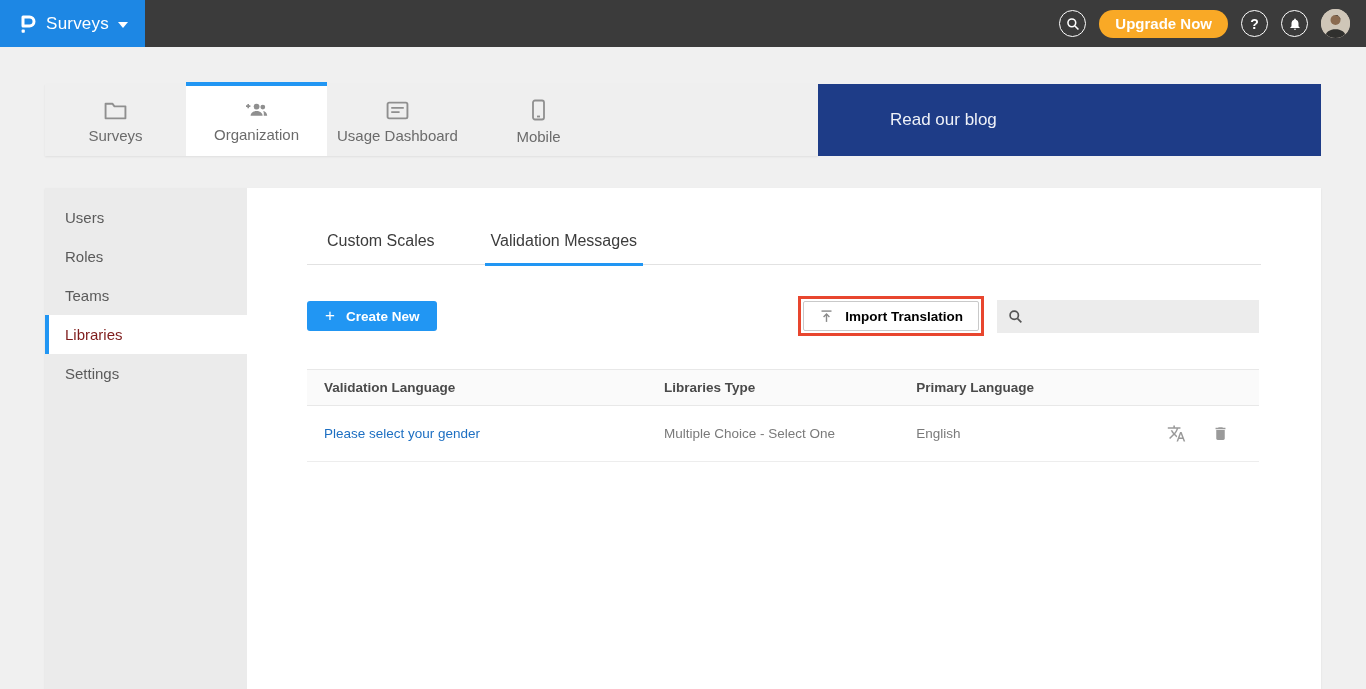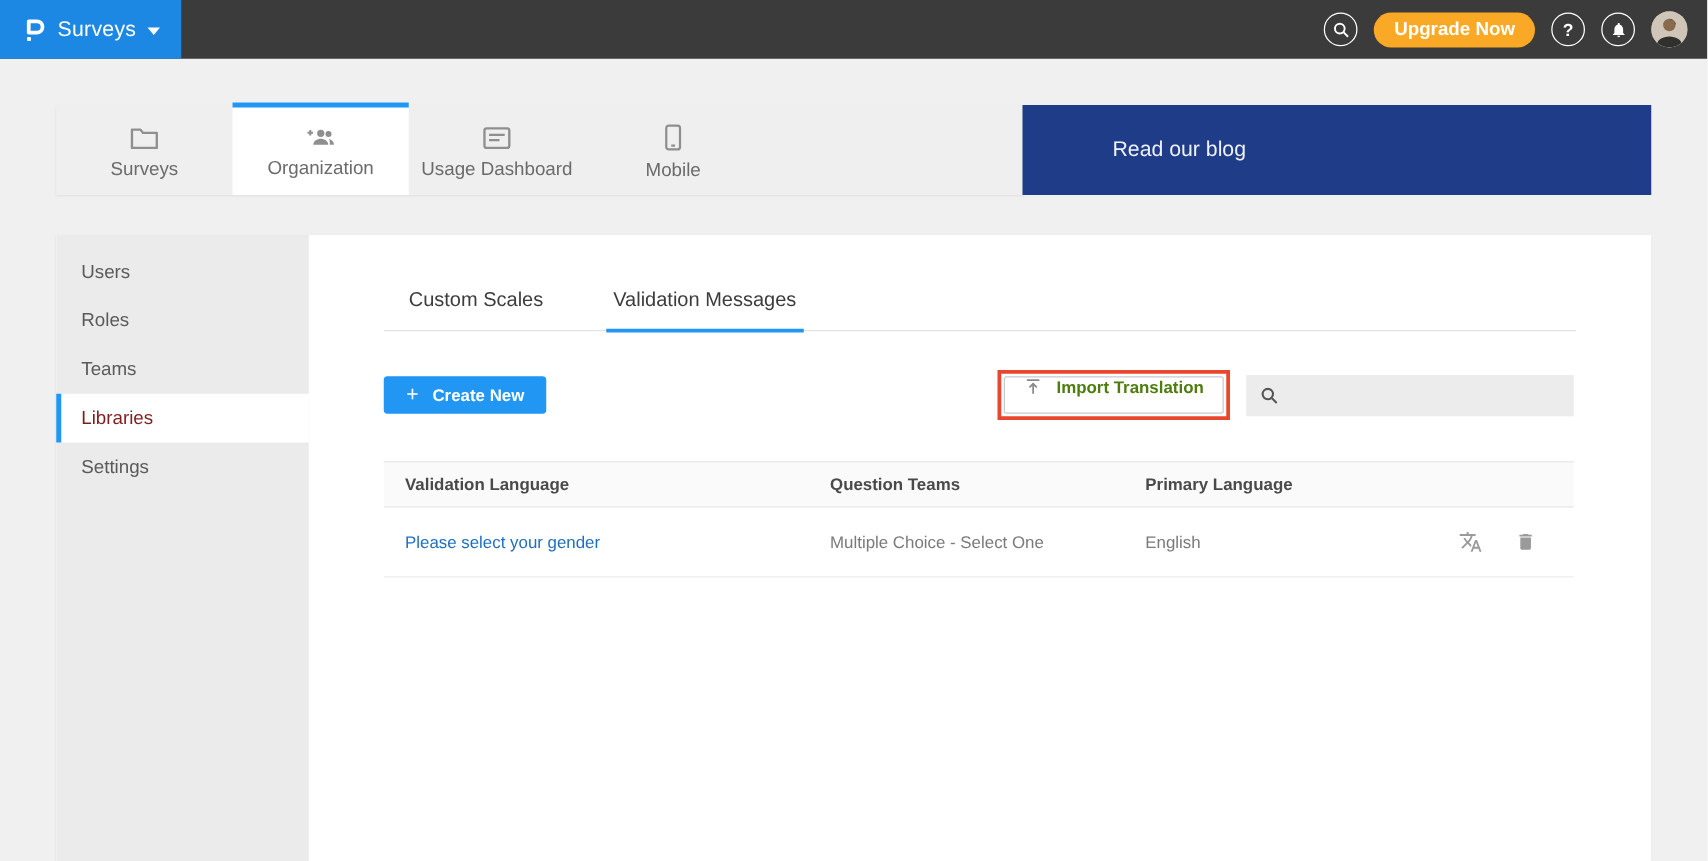--- a/index.html
+++ b/index.html
@@ -35,21 +35,21 @@
   .content{flex:1;min-width:0;}
   .tabs-row{margin:44px 60px 0 60px;border-bottom:1px solid #e2e2e2;display:flex;gap:44px;padding-left:14px;}
   .ctab{font-size:16px;color:#3c3c3c;font-weight:500;padding:0 6px 13px 6px;border-bottom:3px solid transparent;margin-bottom:-2px;cursor:pointer;}
   .ctab.active{border-bottom-color:#2196f3;}
 
   .toolbar{margin:31px 62px 0 60px;display:flex;align-items:center;}
   .btn-create{height:30px;background:#2196f3;color:#fff;border:none;border-radius:3px;font-size:13.5px;font-weight:600;display:flex;align-items:center;gap:11px;padding:0 18px;cursor:pointer;font-family:inherit;}
   .plus-glyph{font-size:17px;font-weight:400;line-height:1;margin-top:-1px;}
   .right-group{margin-left:auto;display:flex;align-items:center;gap:13px;}
   .annotation-box{border:3px solid #e8462e;padding:2px;}
-  .btn-import{height:30px;background:#fff;border:1px solid #c9c9c9;border-radius:2px;color:#4d7c0f;font-size:13.5px;font-weight:600;display:flex;align-items:flex-start;gap:11px;padding:0 15px;cursor:pointer;font-family:inherit;}
+  .btn-import{height:30px;background:#fff;border:1px solid #c9c9c9;border-radius:2px;color:#000000;font-size:13.5px;font-weight:600;display:flex;align-items:center;gap:11px;padding:0 15px;cursor:pointer;font-family:inherit;}
   .search-box{width:262px;height:33px;background:#ececec;display:flex;align-items:center;padding:0 11px;gap:9px;box-sizing:border-box;}
   .search-box input{flex:1;border:none;background:transparent;outline:none;font-size:13.5px;color:#444;font-family:inherit;}
 
   .vtable{margin:33px 62px 0 60px;font-size:13.5px;}
   .thead{display:flex;align-items:center;height:35px;background:#fafafa;border-top:1px solid #e8e8e8;border-bottom:1px solid #e8e8e8;color:#4a4a4a;font-weight:700;}
   .trow{display:flex;align-items:center;height:55px;border-bottom:1px solid #ededed;}
   .col-msg{width:37.5%;padding-left:17px;box-sizing:border-box;}
   .col-type{width:26.5%;}
   .col-lang{width:21%;}
   .col-actions{flex:1;display:flex;justify-content:flex-end;align-items:center;gap:26px;padding-right:30px;}
@@ -205,21 +205,21 @@
                 </svg>
             </span>
             <input type="text" value="" style="">
           </div>
         </div>
       </div>
 
       <div class="vtable">
         <div class="thead">
           <div class="col-msg">Validation Language</div>
-          <div class="col-type">Question Teams</div>
+          <div class="col-type">Libraries Type</div>
           <div class="col-lang">Primary Language</div>
           <div class="col-actions"></div>
         </div>
         <div class="trow">
           <div class="col-msg"><a class="row-link">Please select your gender</a></div>
           <div class="col-type muted">Multiple Choice - Select One</div>
           <div class="col-lang muted">English</div>
           <div class="col-actions">
             <span class="action-icon">
               <svg width="19" height="19" viewBox="0 0 24 24" fill="#9a9a9a">

